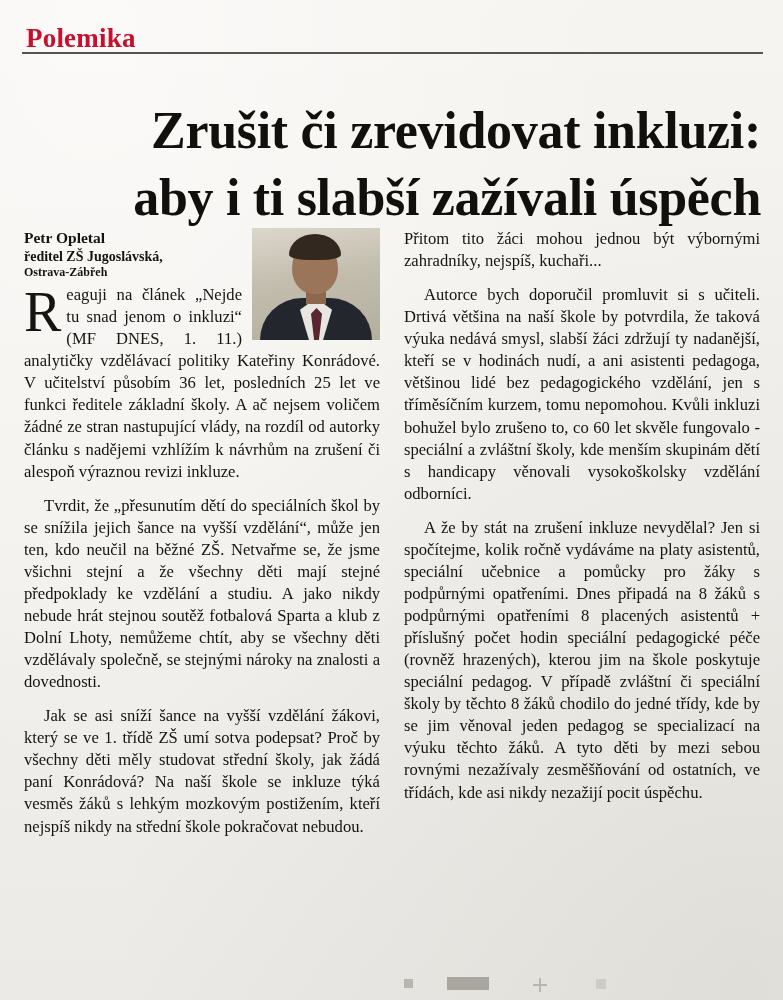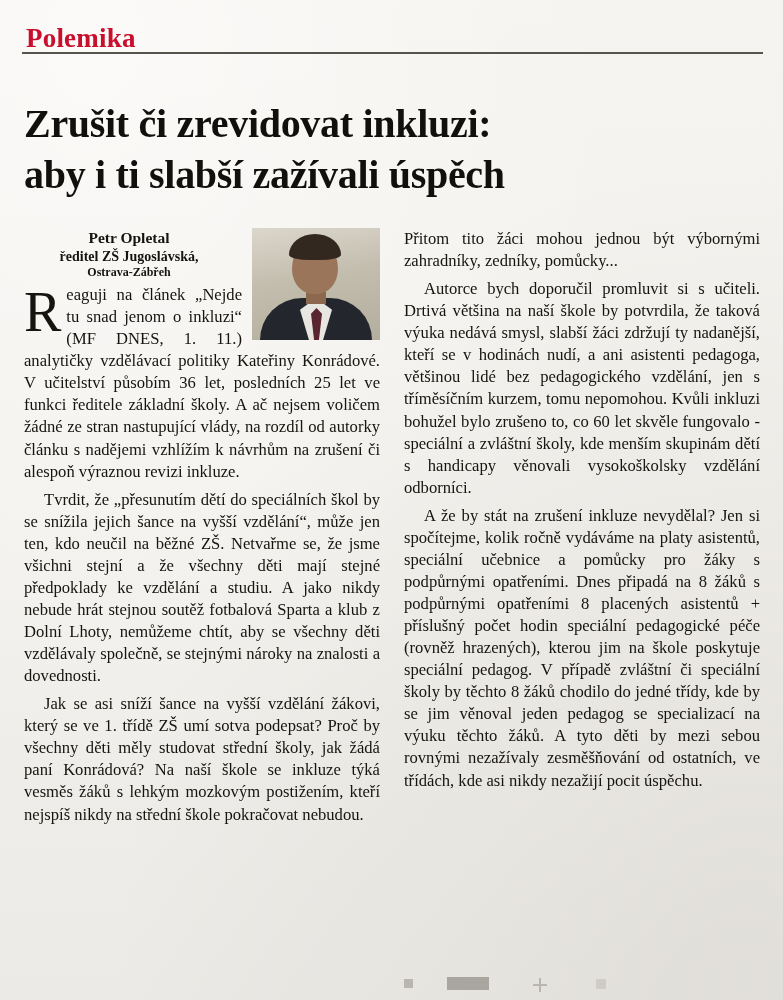--- a/index.html
+++ b/index.html
@@ -52,25 +52,25 @@
     opacity: 0.85;
   }
 
   .headline {
     position: absolute;
     left: 24px;
     right: 22px;
     top: 68px;
     font-family: "Liberation Serif", serif;
     font-weight: bold;
-    font-size: 40px;
+    font-size: 52px;
     line-height: 1.28;
     letter-spacing: -0.3px;
     color: #12100c;
-    text-align: left;
+    text-align: right;
     margin-top: 30px;
   }
   .headline .l1 { display: block; }
   .headline .l2 { display: block; }
 
   .cols {
     position: absolute;
     left: 24px;
     top: 228px;
     width: 736px;
@@ -81,21 +81,20 @@
     top: 0;
     width: 356px;
     height: 720px;
   }
   .col-left { left: 0; }
   .col-right { left: 380px; }
 
   .byline {
     margin: 0 0 4px 0;
     width: 210px;
-    text-align: center;
   }
   .byline .name {
     font-weight: bold;
     font-size: 15.5px;
     line-height: 1.25;
     display: block;
     margin-bottom: 1px;
   }
   .byline .role {
     font-weight: bold;
@@ -169,21 +168,21 @@
     margin: 0;
     font-size: 16.6px;
     line-height: 1.33;
     text-align: justify;
     text-indent: 20px;
     hyphens: auto;
   }
   p.body.first {
     text-indent: 0;
   }
-  p.body + p.body { margin-top: 6px; }
+  p.body + p.body { margin-top: 12px; }
 
   .dropcap-para {
     clear: none;
   }
   .dropcap {
     float: left;
     font-family: "Liberation Serif", serif;
     font-size: 56px;
     line-height: 0.82;
     font-weight: normal;
@@ -241,21 +240,21 @@
       </div>
 
       <p class="body first dropcap-para"><span class="dropcap">R</span><span>eaguji na článek „Nejde tu snad jenom o inkluzi“ (MF DNES, 1. 11.) analytičky vzdělávací politiky Kateřiny Konrádové. V učitelství působím 36 let, posledních 25 let ve funkci ředitele základní školy. A ač nejsem voličem žádné ze stran nastupující vlády, na rozdíl od autorky článku s nadějemi vzhlížím k návrhům na zrušení či alespoň výraznou revizi inkluze.</span></p>
 
       <p class="body">Tvrdit, že „přesunutím dětí do speciálních škol by se snížila jejich šance na vyšší vzdělání“, může jen ten, kdo neučil na běžné ZŠ. Netvařme se, že jsme všichni stejní a že všechny děti mají stejné předpoklady ke vzdělání a studiu. A jako nikdy nebude hrát stejnou soutěž fotbalová Sparta a klub z Dolní Lhoty, nemůžeme chtít, aby se všechny děti vzdělávaly společně, se stejnými nároky na znalosti a dovednosti.</p>
       <p class="body">Jak se asi sníží šance na vyšší vzdělání žákovi, který se ve 1. třídě ZŠ umí sotva podepsat? Proč by všechny děti měly studovat střední školy, jak žádá paní Konrádová? Na naší škole se inkluze týká vesměs žáků s lehkým mozkovým postižením, kteří nejspíš nikdy na střední škole pokračovat nebudou.</p>
 
     </div>
 
     <div class="col col-right">
-      <p class="body first">Přitom tito žáci mohou jednou být výbornými zahradníky, zedníky, pomůcky...</p>
+      <p class="body first">Přitom tito žáci mohou jednou být výbornými zahradníky, nejspíš, kuchaři...</p>
       <p class="body">Autorce bych doporučil promluvit si s učiteli. Drtivá většina na naší škole by potvrdila, že taková výuka nedává smysl, slabší žáci zdržují ty nadanější, kteří se v hodinách nudí, a ani asistenti pedagoga, většinou lidé bez pedagogického vzdělání, jen s tříměsíčním kurzem, tomu nepomohou. Kvůli inkluzi bohužel bylo zrušeno to, co 60 let skvěle fungovalo - speciální a zvláštní školy, kde menším skupinám dětí s handicapy věnovali vysokoškolsky vzdělání odborníci.</p>
       <p class="body">A že by stát na zrušení inkluze nevydělal? Jen si spočítejme, kolik ročně vydáváme na platy asistentů, speciální učebnice a pomůcky pro žáky s podpůrnými opatřeními. Dnes připadá na 8 žáků s podpůrnými opatřeními 8 placených asistentů + příslušný počet hodin speciální pedagogické péče (rovněž hrazených), kterou jim na škole poskytuje speciální pedagog. V případě zvláštní či speciální školy by těchto 8 žáků chodilo do jedné třídy, kde by se jim věnoval jeden pedagog se specializací na výuku těchto žáků. A tyto děti by mezi sebou rovnými nezažívaly zesměšňování od ostatních, ve třídách, kde asi nikdy nezažijí pocit úspěchu.</p>
     </div>
 
   </div>
 
   <div class="footer-marks">
     <span class="mark m1"></span>
     <span class="mark m2"></span>
     <span class="mark m3"></span>

